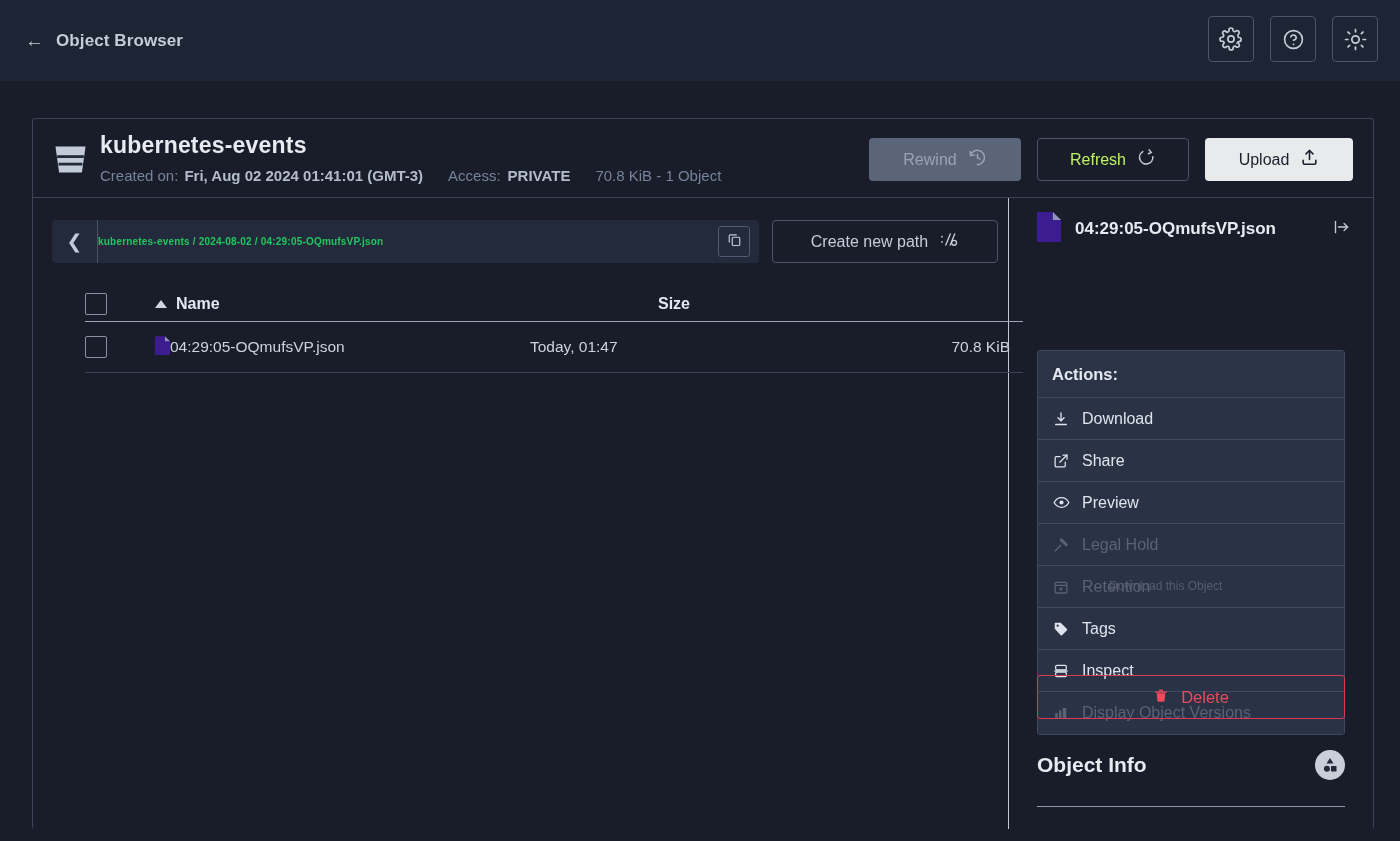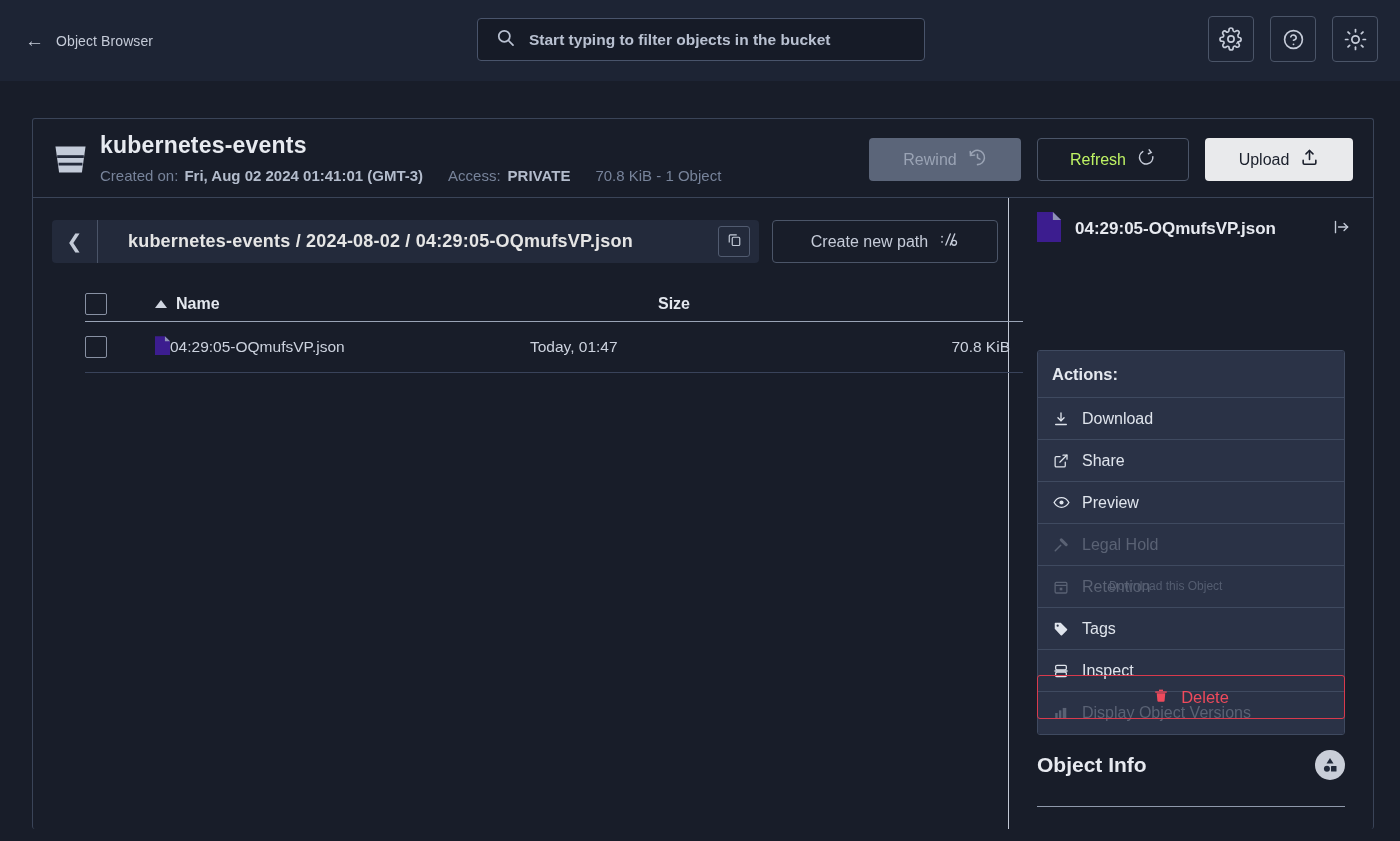--- a/index.html
+++ b/index.html
@@ -15,21 +15,21 @@
     position: absolute; left: 0; top: 0;
     width: 1400px; height: 81px;
     background: #1d2434;
     display: flex; align-items: center;
   }
   .back-group {
     display: flex; align-items: center; gap: 12px;
     margin-left: 25px; cursor: pointer;
   }
   .back-arrow { color: #c5cbd8; font-size: 19px; line-height: 1; }
-  .back-label { color: #c5cbd8; font-size: 14px; letter-spacing: .1px; }
+  .back-label { color: #c5cbd8; font-size: 17px; letter-spacing: .1px; font-weight: bold; }
 
   .searchbox {
     position: absolute; left: 477px; top: 18px;
     width: 448px; height: 43px;
     background: #161b27;
     border: 1px solid #49546b;
     border-radius: 4px;
     display: flex; align-items: center; gap: 14px;
     padding: 0 18px;
   }
@@ -97,21 +97,21 @@
     background: #232a3b; border-radius: 4px;
     display: flex; align-items: center; position: relative;
   }
   .bcback {
     width: 46px; height: 43px;
     display: flex; align-items: center; justify-content: center;
     border-right: 1px solid #4a5468; cursor: pointer;
     color: #c3cad7; font-size: 19px;
   }
   .bctext {
-    margin-left: 30px; color: #e5e5e5; font-size: 18px; font-weight: bold;
+    color: #22c55e; font-size: 10px; font-weight: bold;
     letter-spacing: .2px;
   }
   .bccopy {
     position: absolute; right: 9px; top: 6px;
     width: 32px; height: 31px;
     border: 1px solid #515b70; border-radius: 3px;
     display: flex; align-items: center; justify-content: center; cursor: pointer;
   }
   .newpath {
     width: 226px; height: 43px;
@@ -200,29 +200,20 @@
 </style>
 </head>
 <body>
 
 <div class="topbar">
   <div class="back-group">
     <span class="back-arrow">←</span>
     <span class="back-label">Object Browser</span>
   </div>
 
-  <div class="searchbox">
-    <span>
-      <svg width="19" height="19" viewBox="0 0 24 24" fill="none" stroke="#b9c1d1" stroke-width="2.2">
-        <circle cx="10.5" cy="10.5" r="7"></circle>
-          <line x1="15.8" y1="15.8" x2="21.5" y2="21.5" stroke-linecap="round"></line>
-      </svg>
-    </span>
-    <span class="search-ph">Start typing to filter objects in the bucket</span>
-  </div>
 
   <div class="icon-btns">
     <div class="icon-btn">
       <svg width="24" height="24" viewBox="0 0 24 24" fill="none" stroke="#c6ccd9" stroke-width="1.7">
         <circle cx="12" cy="12" r="3.1"></circle>
         <path d="M19.4 15a1.6 1.6 0 00.32 1.77l.06.06a2 2 0 11-2.83 2.83l-.06-.06a1.6 1.6 0 00-1.77-.32 1.6 1.6 0 00-.97 1.47V21a2 2 0 11-4 0v-.11a1.6 1.6 0 00-1.05-1.47 1.6 1.6 0 00-1.77.32l-.06.06a2 2 0 11-2.83-2.83l.06-.06A1.6 1.6 0 005 15.2a1.6 1.6 0 00-1.47-.97H3a2 2 0 110-4h.11A1.6 1.6 0 004.6 9.2a1.6 1.6 0 00-.33-1.77l-.06-.06a2 2 0 112.83-2.83l.06.06A1.6 1.6 0 009 5a1.6 1.6 0 00.97-1.47V3a2 2 0 014 0v.11a1.6 1.6 0 00.97 1.47 1.6 1.6 0 001.77-.32l.06-.06a2 2 0 112.83 2.83l-.06.06A1.6 1.6 0 0019 9c0 .66.39 1.25 1 1.5h.11a2 2 0 010 4H20a1.6 1.6 0 00-1.47.97z"></path>
       </svg>
     </div>
     <div class="icon-btn">
       <svg width="23" height="23" viewBox="0 0 24 24" fill="none" stroke="#c6ccd9" stroke-width="1.7">

